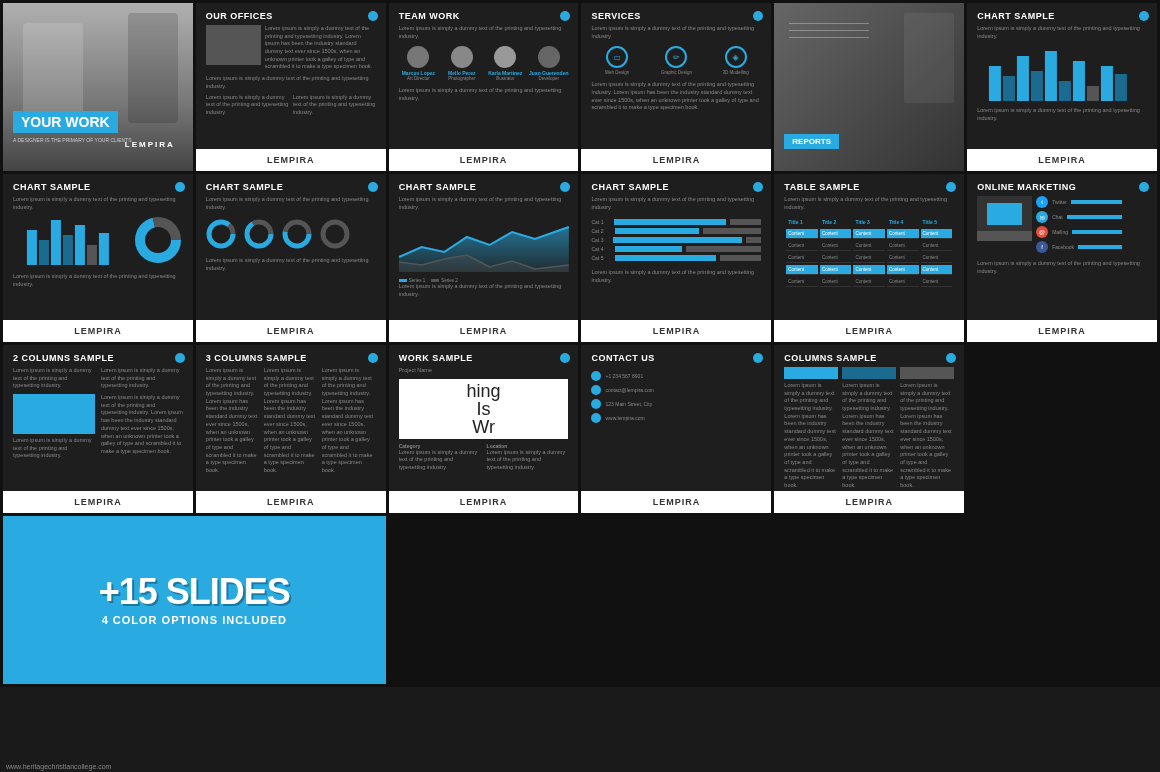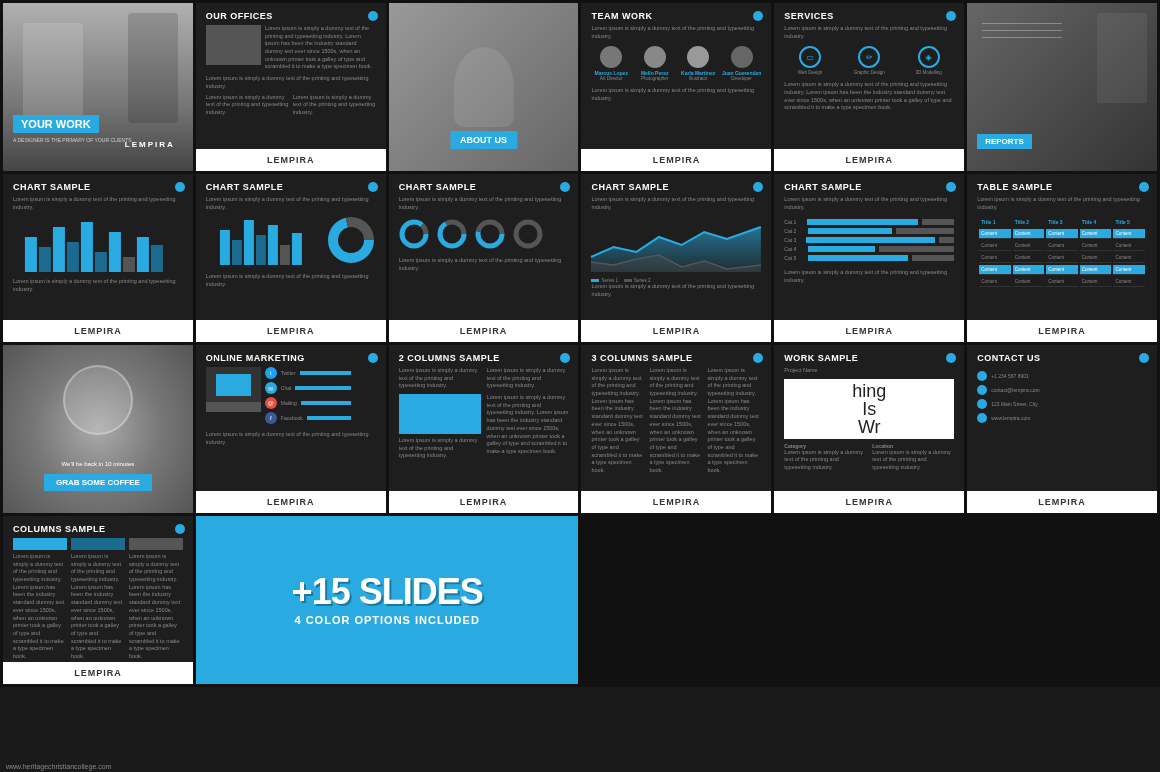--- a/index.html
+++ b/index.html
@@ -74,21 +74,21 @@
     .slide-1-overlay {
       position: absolute;
       bottom: 22px;
       left: 0;
       right: 0;
       padding: 6px 10px;
     }
     .your-work-badge {
       background: #29abe2;
       color: #fff;
-      font-size: 11px;
+      font-size: 14px;
       font-weight: bold;
       padding: 3px 8px;
       display: inline-block;
       margin-bottom: 2px;
     }
     .lempira-logo {
       color: #fff;
       font-size: 8px;
       font-weight: bold;
       letter-spacing: 2px;
@@ -287,29 +287,20 @@
       </div>
       <div class="slide-text">Lorem ipsum is simply a dummy text of the printing and typesetting industry.</div>
       <div style="margin-top:3px;display:flex;gap:4px;">
         <div class="slide-text" style="flex:1;">Lorem ipsum is simply a dummy text of the printing and typesetting industry.</div>
         <div class="slide-text" style="flex:1;">Lorem ipsum is simply a dummy text of the printing and typesetting industry.</div>
       </div>
     </div>
     <div class="slide-footer">LEMPIRA</div>
   </div>
 
-  <div class="slide about-slide">
-    <div style="position:absolute;inset:0;background:linear-gradient(135deg,#999 0%,#666 100%);"></div>
-    <div style="position:absolute;inset:0;display:flex;align-items:center;justify-content:center;">
-
-      <div style="width:60px;height:80px;background:rgba(255,255,255,0.1);border-radius:50% 50% 10px 10px;"></div>
-    </div>
-    <div class="about-badge">ABOUT US</div>
-    <div class="slide-footer">LEMPIRA</div>
-  </div>
 
   <div class="slide slide-dark">
     <div class="blue-dot"></div>
     <div class="slide-content">
       <div class="slide-title">TEAM WORK</div>
       <div class="slide-text">Lorem ipsum is simply a dummy text of the printing and typesetting industry.</div>
       <div style="display:flex;gap:4px;margin:6px 0;">
         <div style="text-align:center;flex:1;">
           <div style="width:22px;height:22px;border-radius:50%;background:#777;margin:0 auto 2px;"></div>
           <div class="team-name">Marcus Lopez</div>
@@ -578,30 +569,20 @@
           <td>Content</td>
           <td>Content</td>
           <td>Content</td>
         </tr>
       </tbody>
         </table>
     </div>
     <div class="slide-footer">LEMPIRA</div>
   </div>
 
-  <div class="slide coffee-slide">
-    <div style="position:absolute;inset:0;background:radial-gradient(circle,#aaa 0%,#777 50%,#555 100%);"></div>
-
-    <div style="position:absolute;top:20px;left:50%;transform:translateX(-50%);width:70px;height:70px;border-radius:50%;background:rgba(255,255,255,0.15);border:2px solid rgba(255,255,255,0.3);"></div>
-    <div class="coffee-overlay">
-      <div class="coffee-text-top">We'll be back in 10 minutes</div>
-      <div class="grab-coffee-badge">GRAB SOME COFFEE</div>
-    </div>
-    <div class="slide-footer">LEMPIRA</div>
-  </div>
 
   <div class="slide slide-dark">
     <div class="blue-dot"></div>
     <div class="slide-content">
       <div class="slide-title">ONLINE MARKETING</div>
       <div style="display:flex;gap:4px;margin-bottom:4px;">
         <div style="background:#555;width:55px;height:45px;flex-shrink:0;">
           <div style="background:#333;width:100%;height:35px;display:flex;align-items:center;justify-content:center;">
             <div style="background:#29abe2;width:35px;height:22px;"></div>
           </div>

